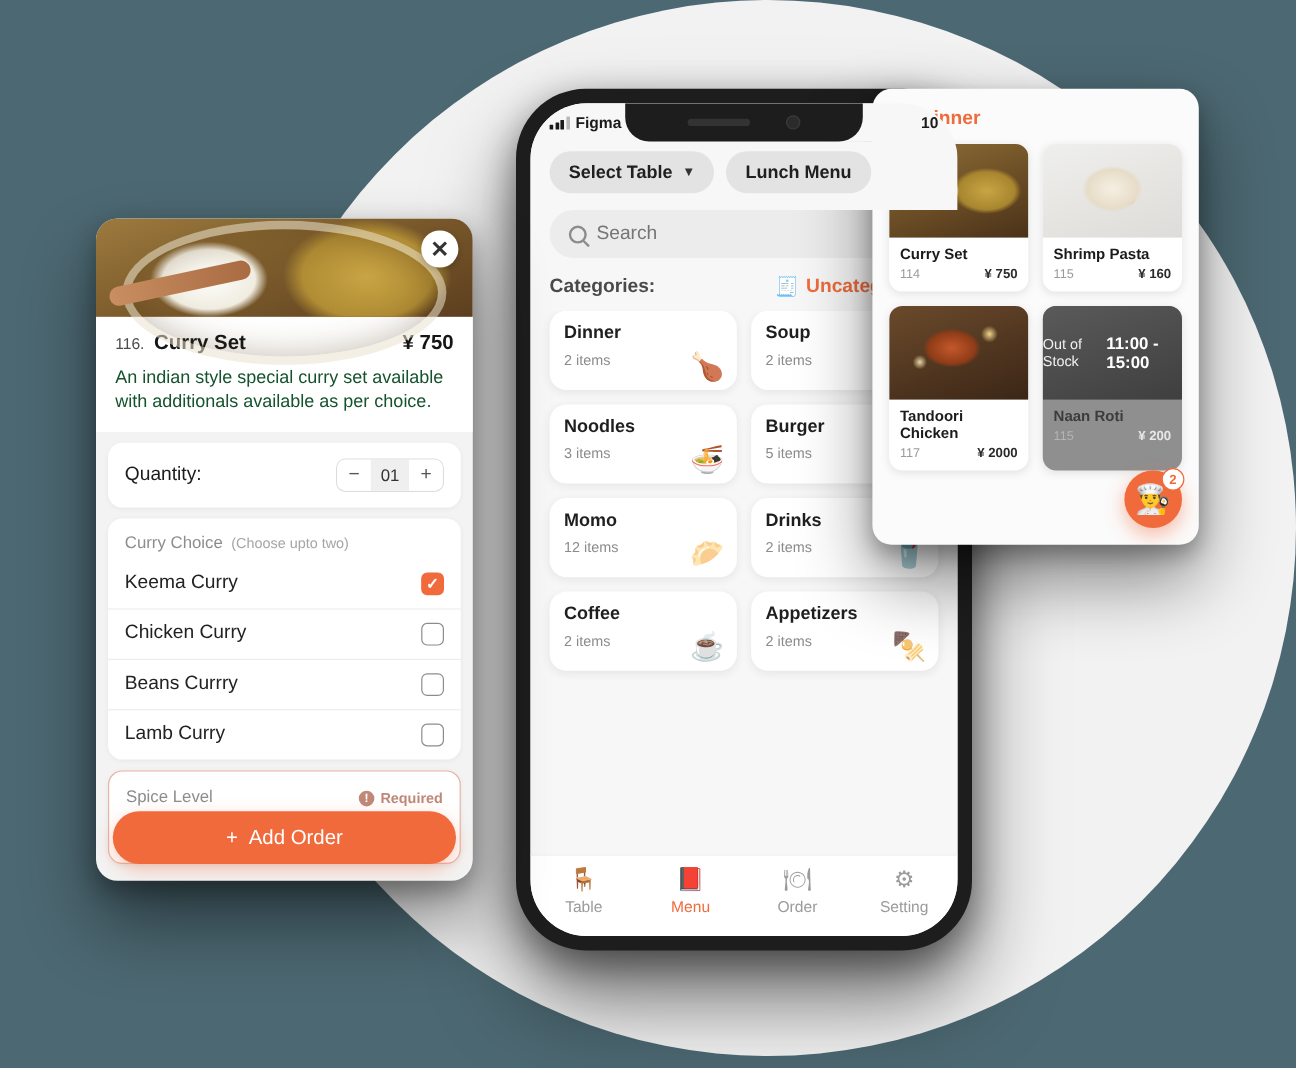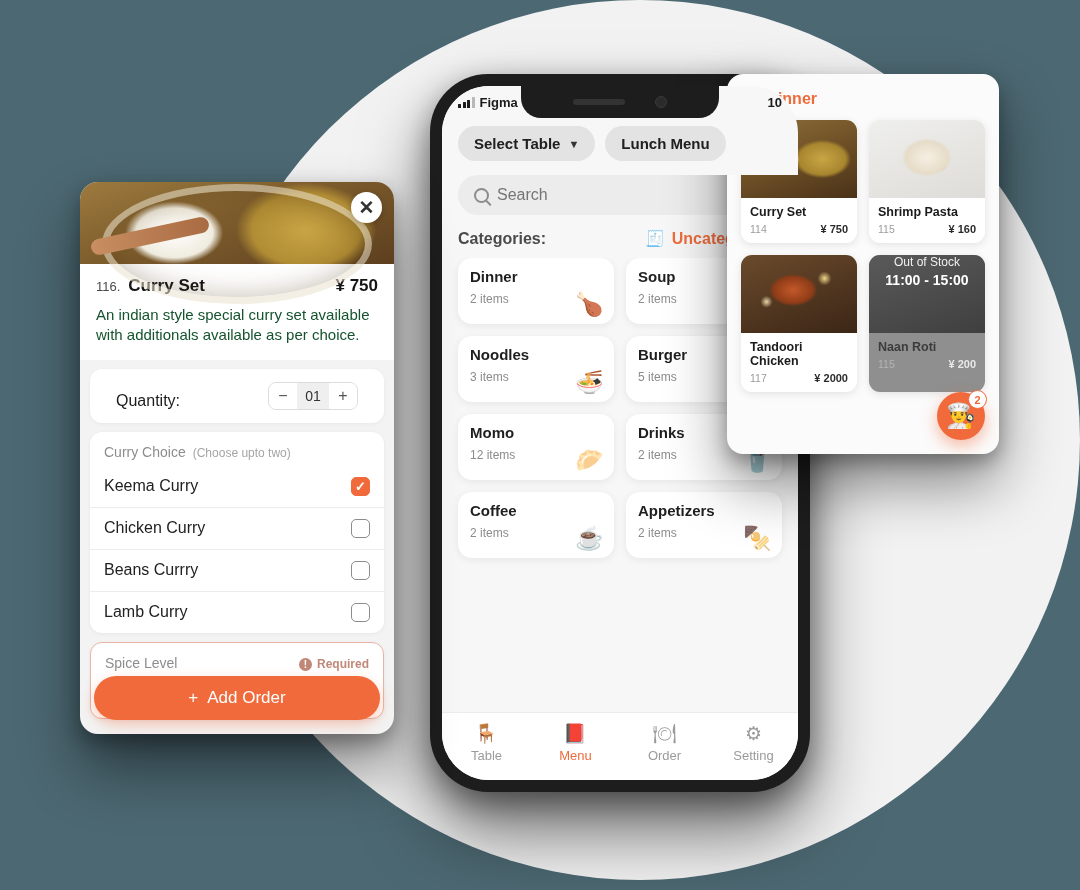--- a/index.html
+++ b/index.html
@@ -200,22 +200,22 @@
   #desc {
     padding: 9px 16px 14px; font-size: 15px; color: #14532d; line-height: 1.35;
   }
 
   .section {
     background: #fff; border-radius: 12px;
     margin: 9px 10px 0;
     box-shadow: 0 1px 4px rgba(0,0,0,.05);
   }
   #qty-row {
-    display: flex; align-items: flex-end;
-    padding: 13px 26px; 
+    display: flex; align-items: center;
+    padding: 13px 14px; 
   }
   #qty-row .lbl { font-size: 16px; color: #1c1c1c; }
   #stepper {
     margin-left: auto; display: flex; align-items: center;
     border: 1px solid #dcdcdc; border-radius: 8px; overflow: hidden;
   }
   #stepper .sbtn {
     width: 28px; height: 26px; display: flex; align-items: center; justify-content: center;
     font-size: 16px; color: #555; background: #fff; cursor: pointer;
   }
@@ -317,21 +317,21 @@
   .img-tandoori {
     background:
       radial-gradient(ellipse 30px 20px at 45% 45%, #c4582a 0%, #8f3c18 65%, rgba(143,60,24,0) 80%),
       radial-gradient(circle 7px at 72% 30%, #f0d68a 0%, rgba(240,214,138,0) 100%),
       radial-gradient(circle 6px at 22% 60%, #e8d7a6 0%, rgba(232,215,166,0) 100%),
       linear-gradient(160deg, #6b4a2c 0%, #3b2616 100%);
   }
   .food-card.oos { background: #8F8F8F; }
   .food-card.oos .fc-img {
     background: linear-gradient(160deg, #5a5a5a 0%, #3f3f3f 100%);
-    display: flex; flex-direction: column; align-items: center; justify-content: flex-start; gap: 3px;
+    display: flex; flex-direction: row; align-items: center; justify-content: center; gap: 3px;
   }
   .oos-t1 { color: #f0f0f0; font-size: 12px; }
   .oos-t2 { color: #fff; font-size: 14px; font-weight: bold; }
   .food-card.oos .fc-body { background: #8F8F8F; }
   .food-card.oos .fc-name { color: #3c3c3c; }
   .food-card.oos .fc-id { color: #b4b4b4; }
   .food-card.oos .fc-price { color: #e8e8e8; }
 
   #chef-fab {
     position: absolute; right: 14px; bottom: 14px;

